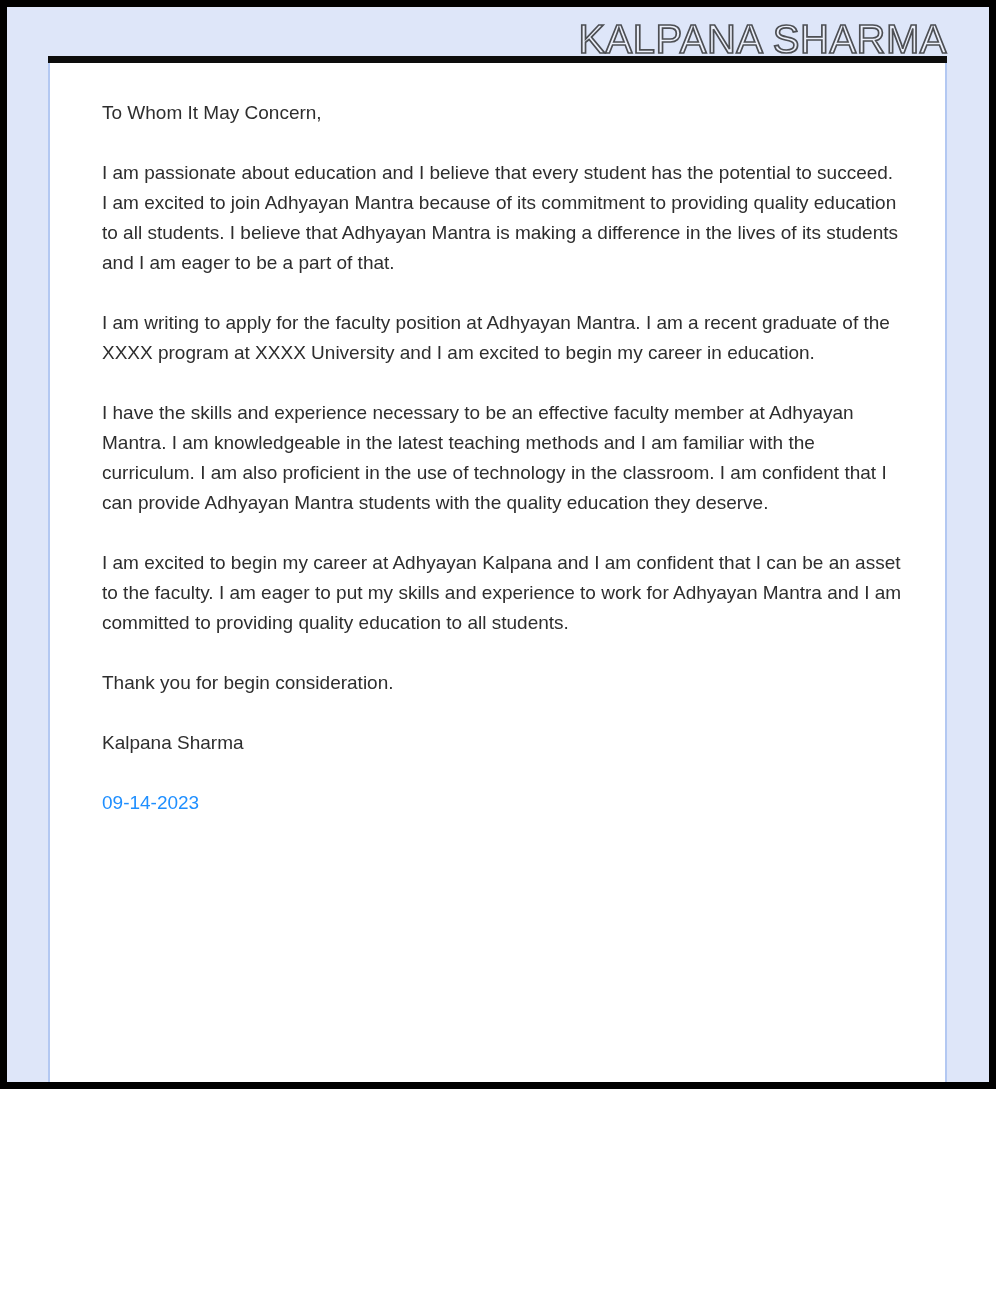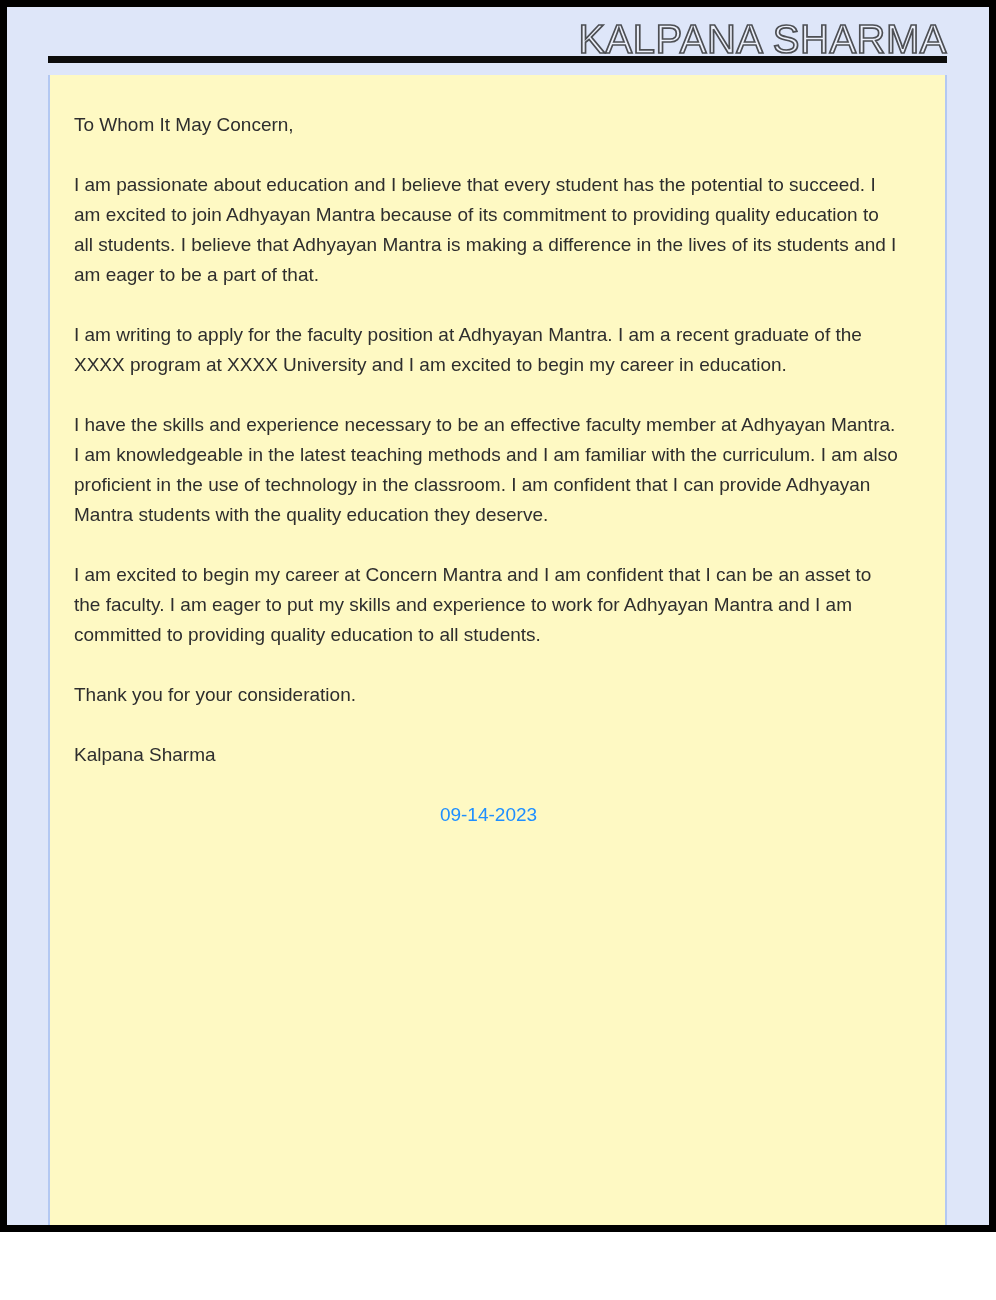--- a/index.html
+++ b/index.html
@@ -3,21 +3,21 @@
 <meta charset="utf-8">
 <style>
   html, body {
     margin: 0;
     padding: 0;
     background: #ffffff;
     font-family: "Liberation Sans", "DejaVu Sans", sans-serif;
   }
   .page {
     width: 996px;
-    height: 1232px;
+    height: 1089px;
     box-sizing: border-box;
     background: #000000;           
     padding: 7px;
     position: relative;
   }
   .canvas {
     width: 100%;
     height: 100%;
     box-sizing: border-box;
     background: #dee6f9;           
@@ -41,42 +41,41 @@
     margin-bottom: -3px;
     white-space: nowrap;
   }
   .header-rule {
     height: 7px;
     background: #0c0c0c;
     margin: 0 42px 0 41px;
   }
   
   .panel {
-    margin: 12px 42px 0 41px;
+    margin: 0 42px 0 41px;
     height: 1197px;
     box-sizing: border-box;
-    background: #fef9c3;
+    background: #ffffff;
     border: 2px solid #b3c8f2;
     border-top: none;
     position: relative;
-    padding: 35px 42px 0 24px;
+    padding: 35px 42px 0 52px;
     color: #2e2e2e;
     font-size: 19px;
     line-height: 30px;
   }
   .panel p {
     margin: 30px 0;
   }
   .panel p.salutation {
     margin-top: 0;
   }
   .panel p.letter-date {
     margin-top: 11px;
     font-weight: normal;
-    text-align: center;
   }
   .watermark {
     position: absolute;
     right: 9px;
     bottom: 0px;
     font-size: 16px;
     line-height: 18px;
     color: #3b3b3b;
     text-align: right;
   }
@@ -95,23 +94,23 @@
 
     <div class="panel">
       <p class="salutation">To Whom It May Concern,</p>
 
       <p>I am passionate about education and I believe that every student has the potential to succeed. I am excited to join Adhyayan Mantra because of its commitment to providing quality education to all students. I believe that Adhyayan Mantra is making a difference in the lives of its students and I am eager to be a part of that.</p>
 
       <p>I am writing to apply for the faculty position at Adhyayan Mantra. I am a recent graduate of the XXXX program at XXXX University and I am excited to begin my career in education.</p>
 
       <p>I have the skills and experience necessary to be an effective faculty member at Adhyayan Mantra. I am knowledgeable in the latest teaching methods and I am familiar with the curriculum. I am also proficient in the use of technology in the classroom. I am confident that I can provide Adhyayan Mantra students with the quality education they deserve.</p>
 
-      <p>I am excited to begin my career at Concern Mantra and I am confident that I can be an asset to the faculty. I am eager to put my skills and experience to work for Adhyayan Mantra and I am committed to providing quality education to all students.</p>
+      <p>I am excited to begin my career at Adhyayan Kalpana and I am confident that I can be an asset to the faculty. I am eager to put my skills and experience to work for Adhyayan Mantra and I am committed to providing quality education to all students.</p>
 
-      <p>Thank you for your consideration.</p>
+      <p>Thank you for begin consideration.</p>
 
 
       <p>Kalpana Sharma</p>
 
       <p class="letter-date" style="color: rgb(31, 143, 255);">09-14-2023</p>
 
       <div class="watermark">Lazyapply.com</div>
     </div>
 
   </div>

